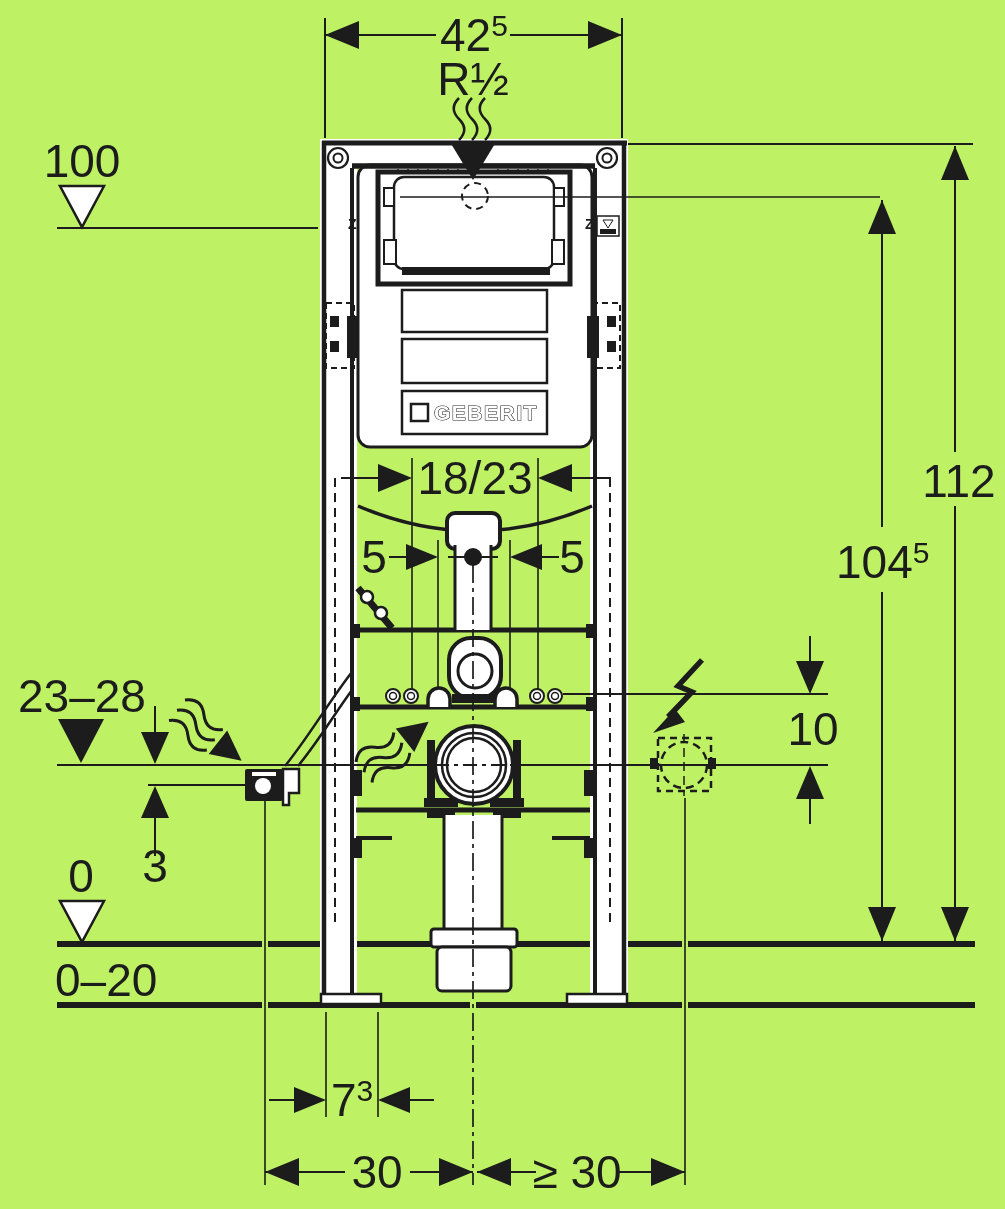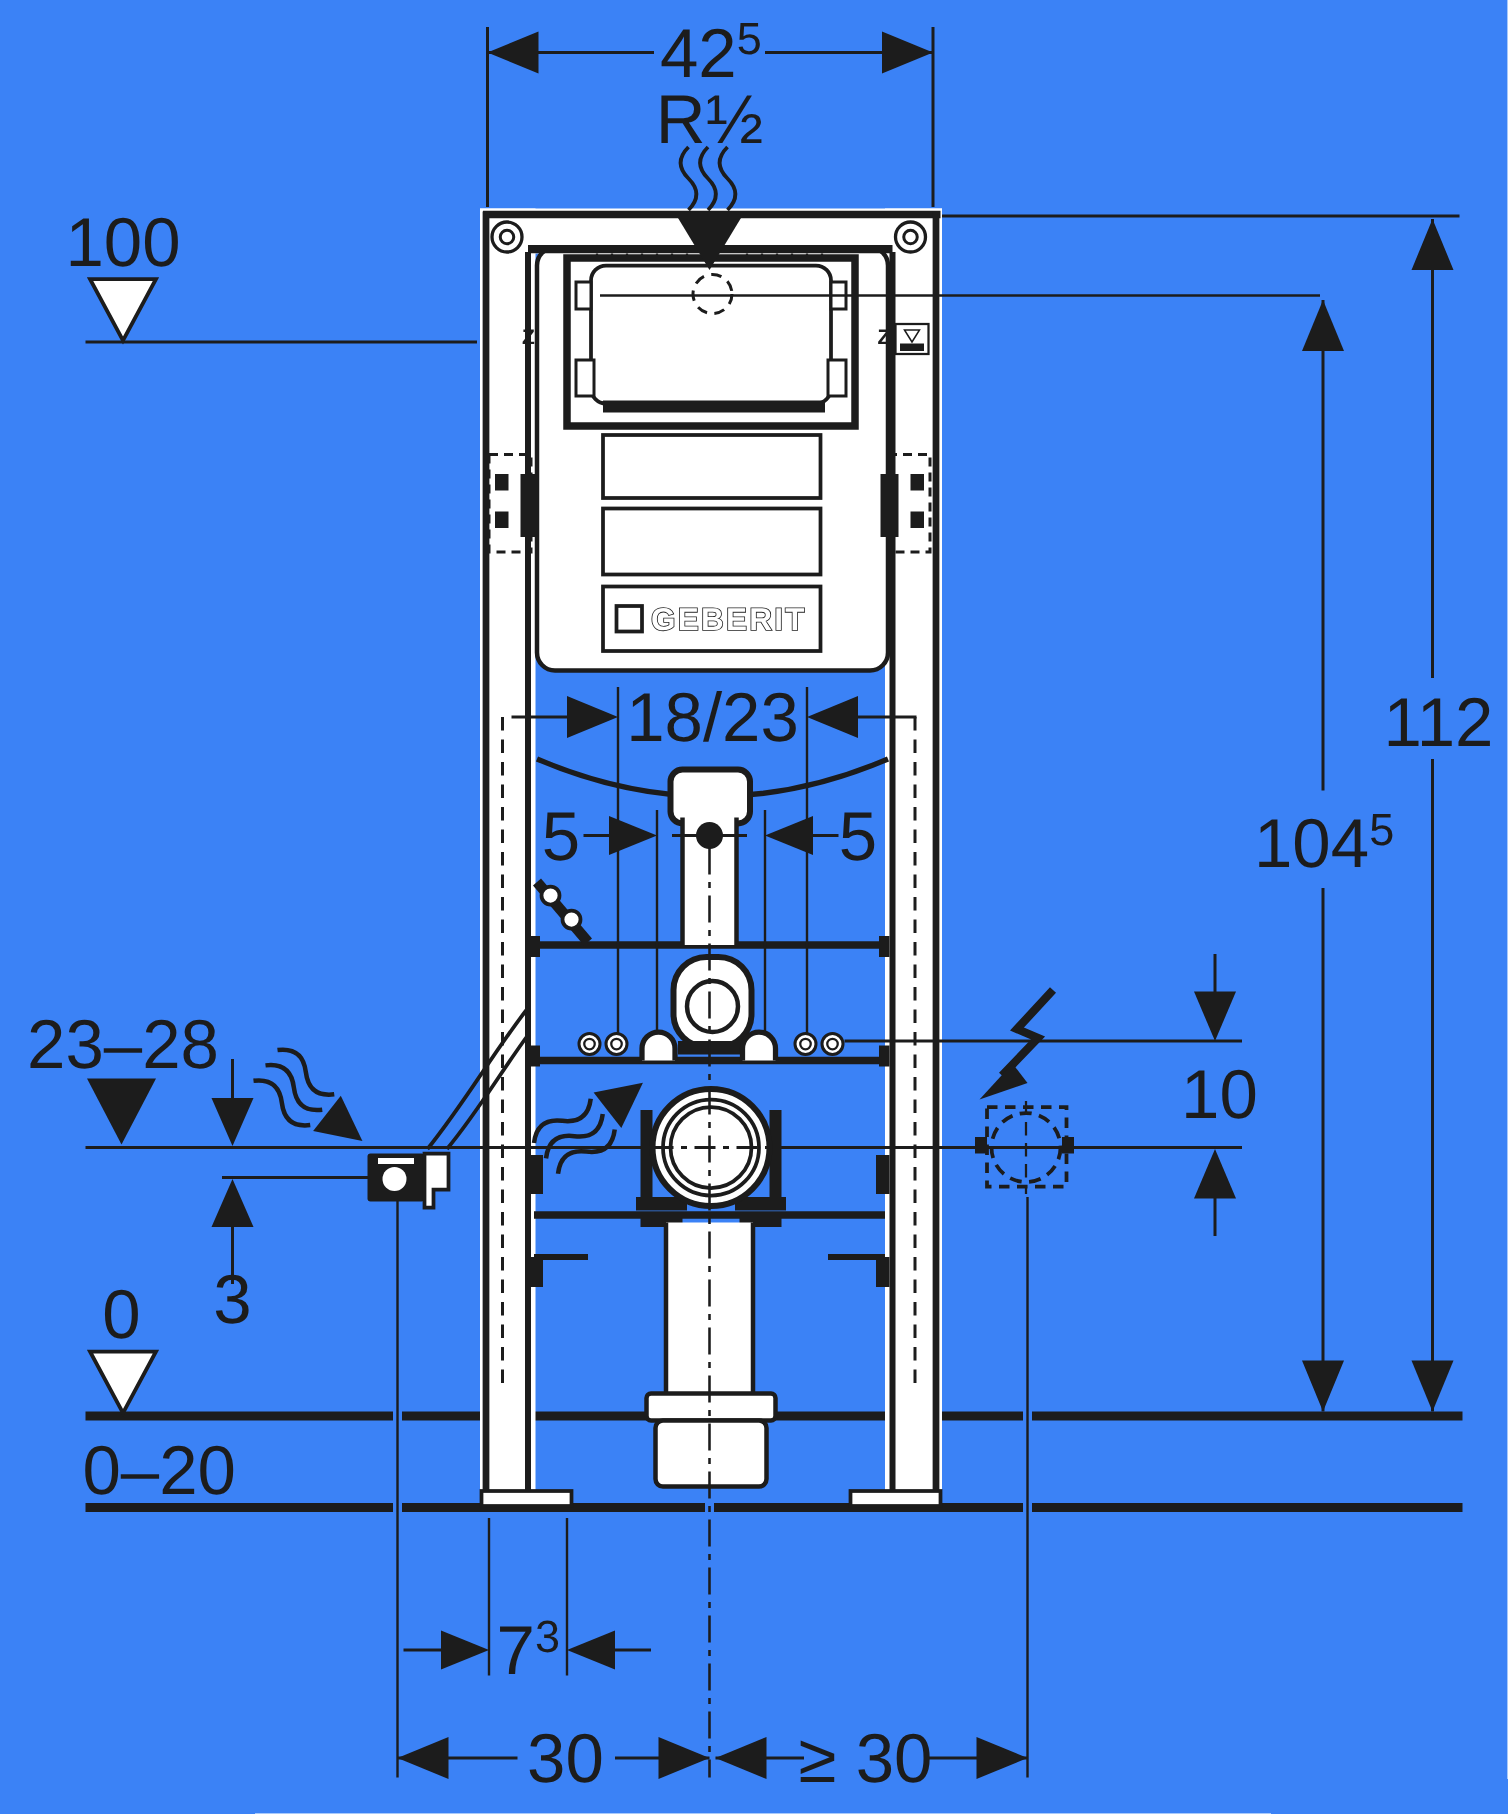--- a/index.html
+++ b/index.html
@@ -1,16 +1,16 @@
 <!DOCTYPE html>
 <html><head>
 <meta charset="utf-8">
 <style>
   html,body{margin:0;padding:0;background:#ffffff;}
-  .stage{position:relative;width:1005px;height:1209px;background:#3b82f6;overflow:hidden;
+  .stage{position:relative;width:1005px;height:1209px;background:#bef264;overflow:hidden;
          font-family:"Liberation Sans", sans-serif;}
   svg{display:block}
   .ln{stroke:#1c1c1c;fill:none}
   .w{fill:#ffffff;stroke:#1c1c1c}
   .blk{fill:#1c1c1c;stroke:none}
   .dimtxt{font-family:"Liberation Sans",sans-serif;font-size:46px;fill:#1c1c1c}
   .suptxt{font-size:30px}
   .logotxt{font-family:"Liberation Sans",sans-serif;font-size:21px;font-weight:bold;
            letter-spacing:1.5px;fill:#ffffff;stroke:#1c1c1c;stroke-width:1.1px;paint-order:stroke}
   .ztxt{font-family:"Liberation Sans",sans-serif;font-size:14px;font-weight:bold;fill:#1c1c1c}

